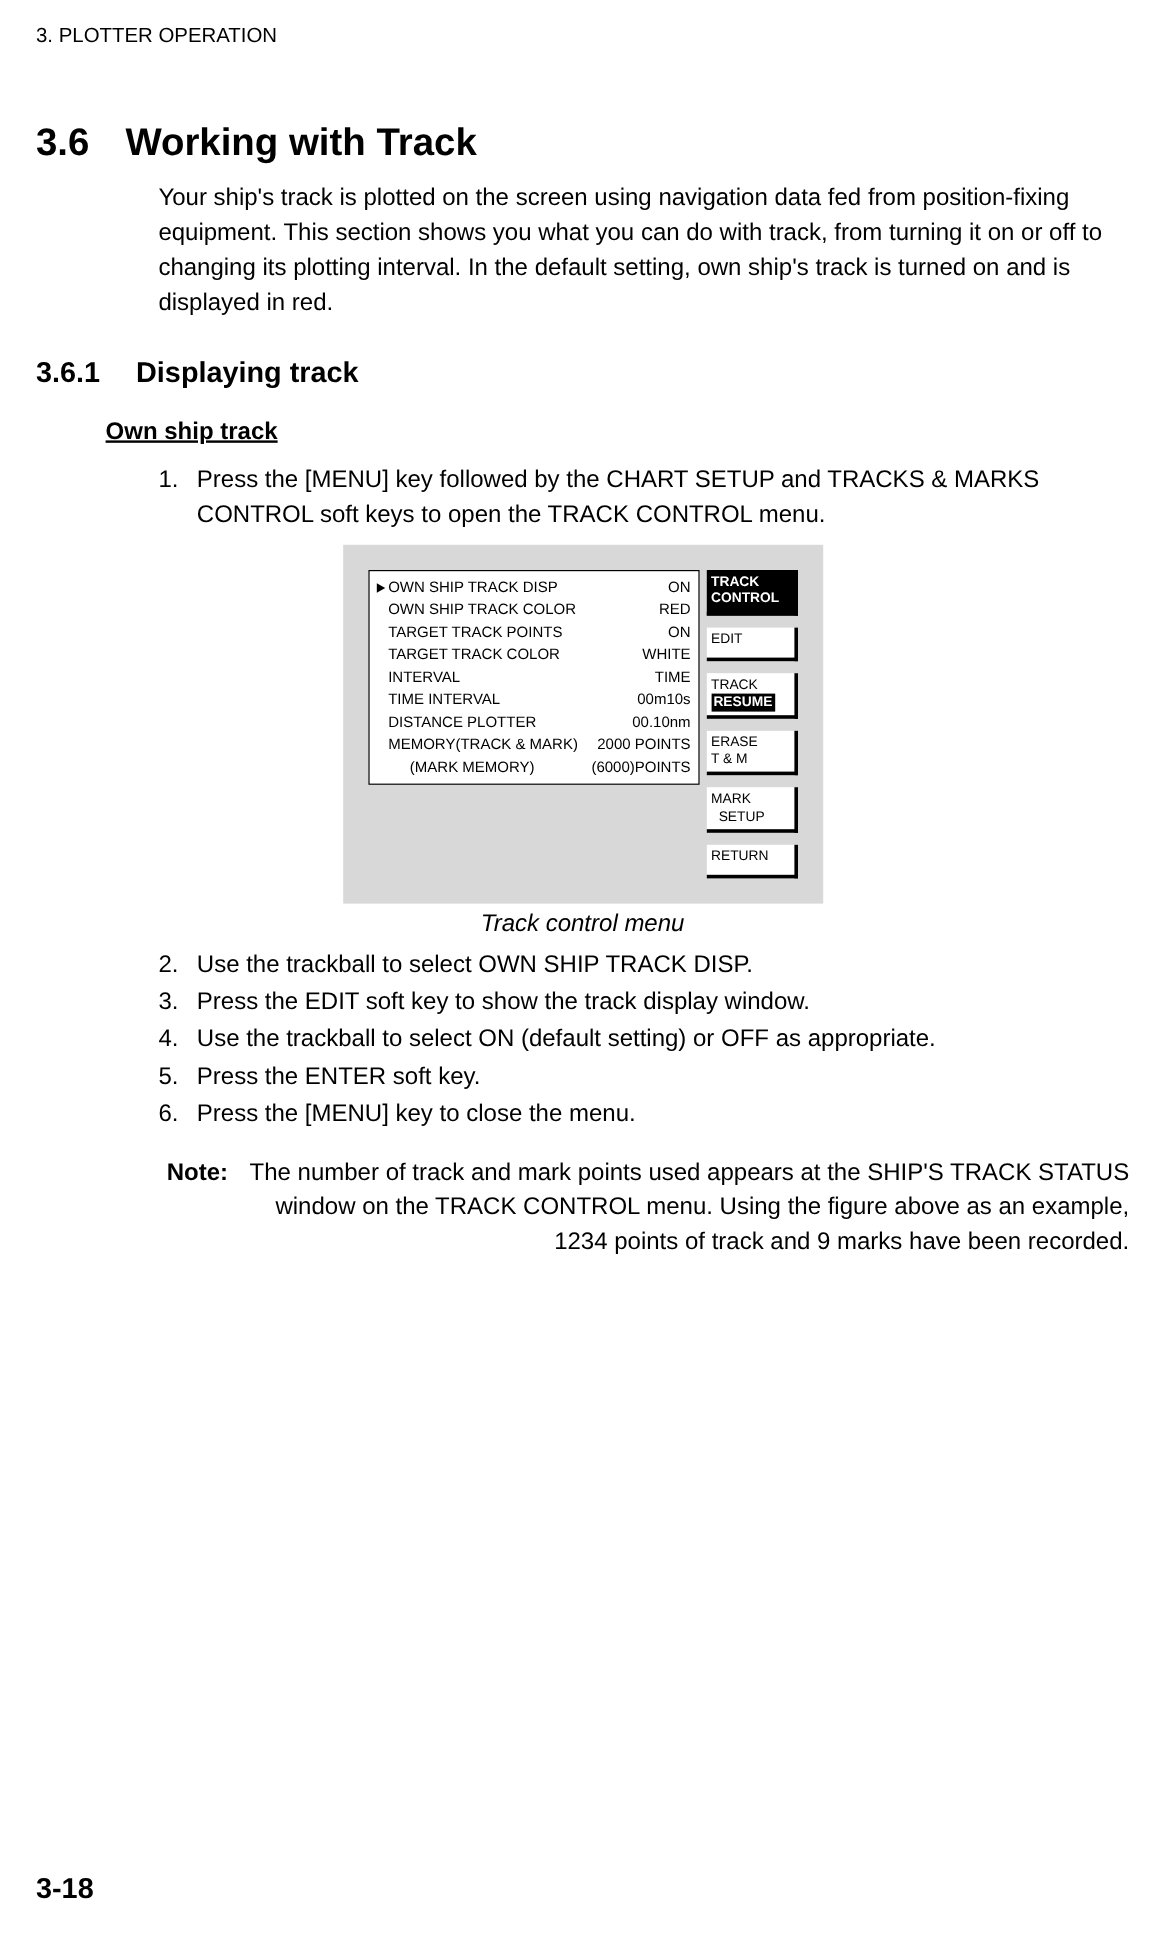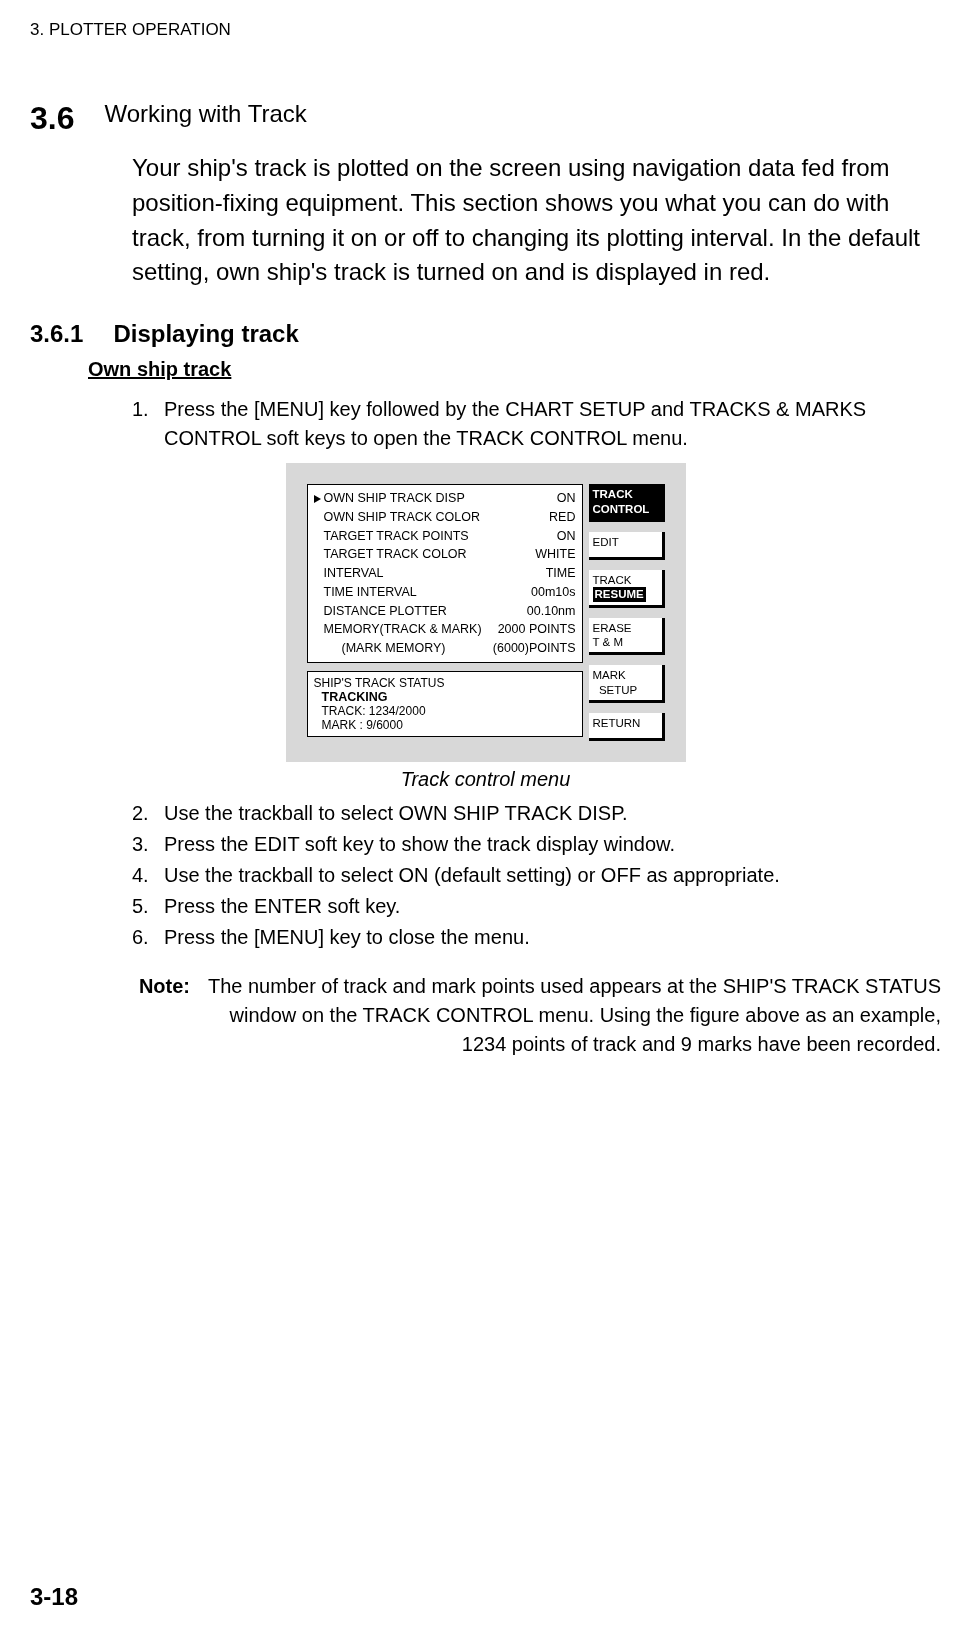--- a/index.html
+++ b/index.html
@@ -19,33 +19,33 @@
     .section-row {
       display: flex;
       gap: 30px;
       margin-bottom: 14px;
     }
     .section-num {
       font-size: 32px;
       font-weight: bold;
     }
     .section-title {
-      font-size: 24px;
-      font-weight: normal;
+      font-size: 32px;
+      font-weight: bold;
     }
     .body-text {
       margin-left: 102px;
-      font-size: 24px;
+      font-size: 20px;
       line-height: 1.45;
       margin-bottom: 30px;
     }
     .subsection-row {
       display: flex;
       gap: 30px;
-      margin-bottom: 10px;
+      margin-bottom: 24px;
       align-items: center;
     }
     .subsection-num {
       font-size: 24px;
       font-weight: bold;
     }
     .subsection-title {
       font-size: 24px;
       font-weight: bold;
     }
@@ -167,21 +167,21 @@
     .note-label {
       font-weight: bold;
       width: 58px;
       flex-shrink: 0;
     }
     .note-text {
       flex: 1;
     }
     .page-num {
       position: absolute;
-      bottom: 22px;
+      bottom: 44px;
       left: 30px;
       font-size: 24px;
       font-weight: bold;
     }
     .indent { padding-left: 24px; }
   </style>
 </head>
 <body>
 
 <div class="header-text">3. PLOTTER OPERATION</div>
@@ -240,26 +240,20 @@
       </div>
       <div class="menu-row">
         <span class="menu-label" style="padding-left:10px;">MEMORY(TRACK &amp; MARK)</span>
         <span class="menu-value">2000 POINTS</span>
       </div>
       <div class="menu-row">
         <span class="menu-label indent" style="padding-left:28px;">(MARK MEMORY)</span>
         <span class="menu-value">(6000)POINTS</span>
       </div>
     </div>
-    <div class="status-box">
-      <div class="status-title">SHIP'S TRACK STATUS</div>
-      <div class="status-bold">TRACKING</div>
-      <div class="status-line">TRACK: 1234/2000</div>
-      <div class="status-line">MARK  :       9/6000</div>
-    </div>
   </div>
   <div class="menu-right">
     <div class="softkey-black">
       <div>TRACK</div>
       <div>CONTROL</div>
     </div>
     <div class="softkey">
       <div>EDIT</div>
     </div>
     <div class="softkey">

